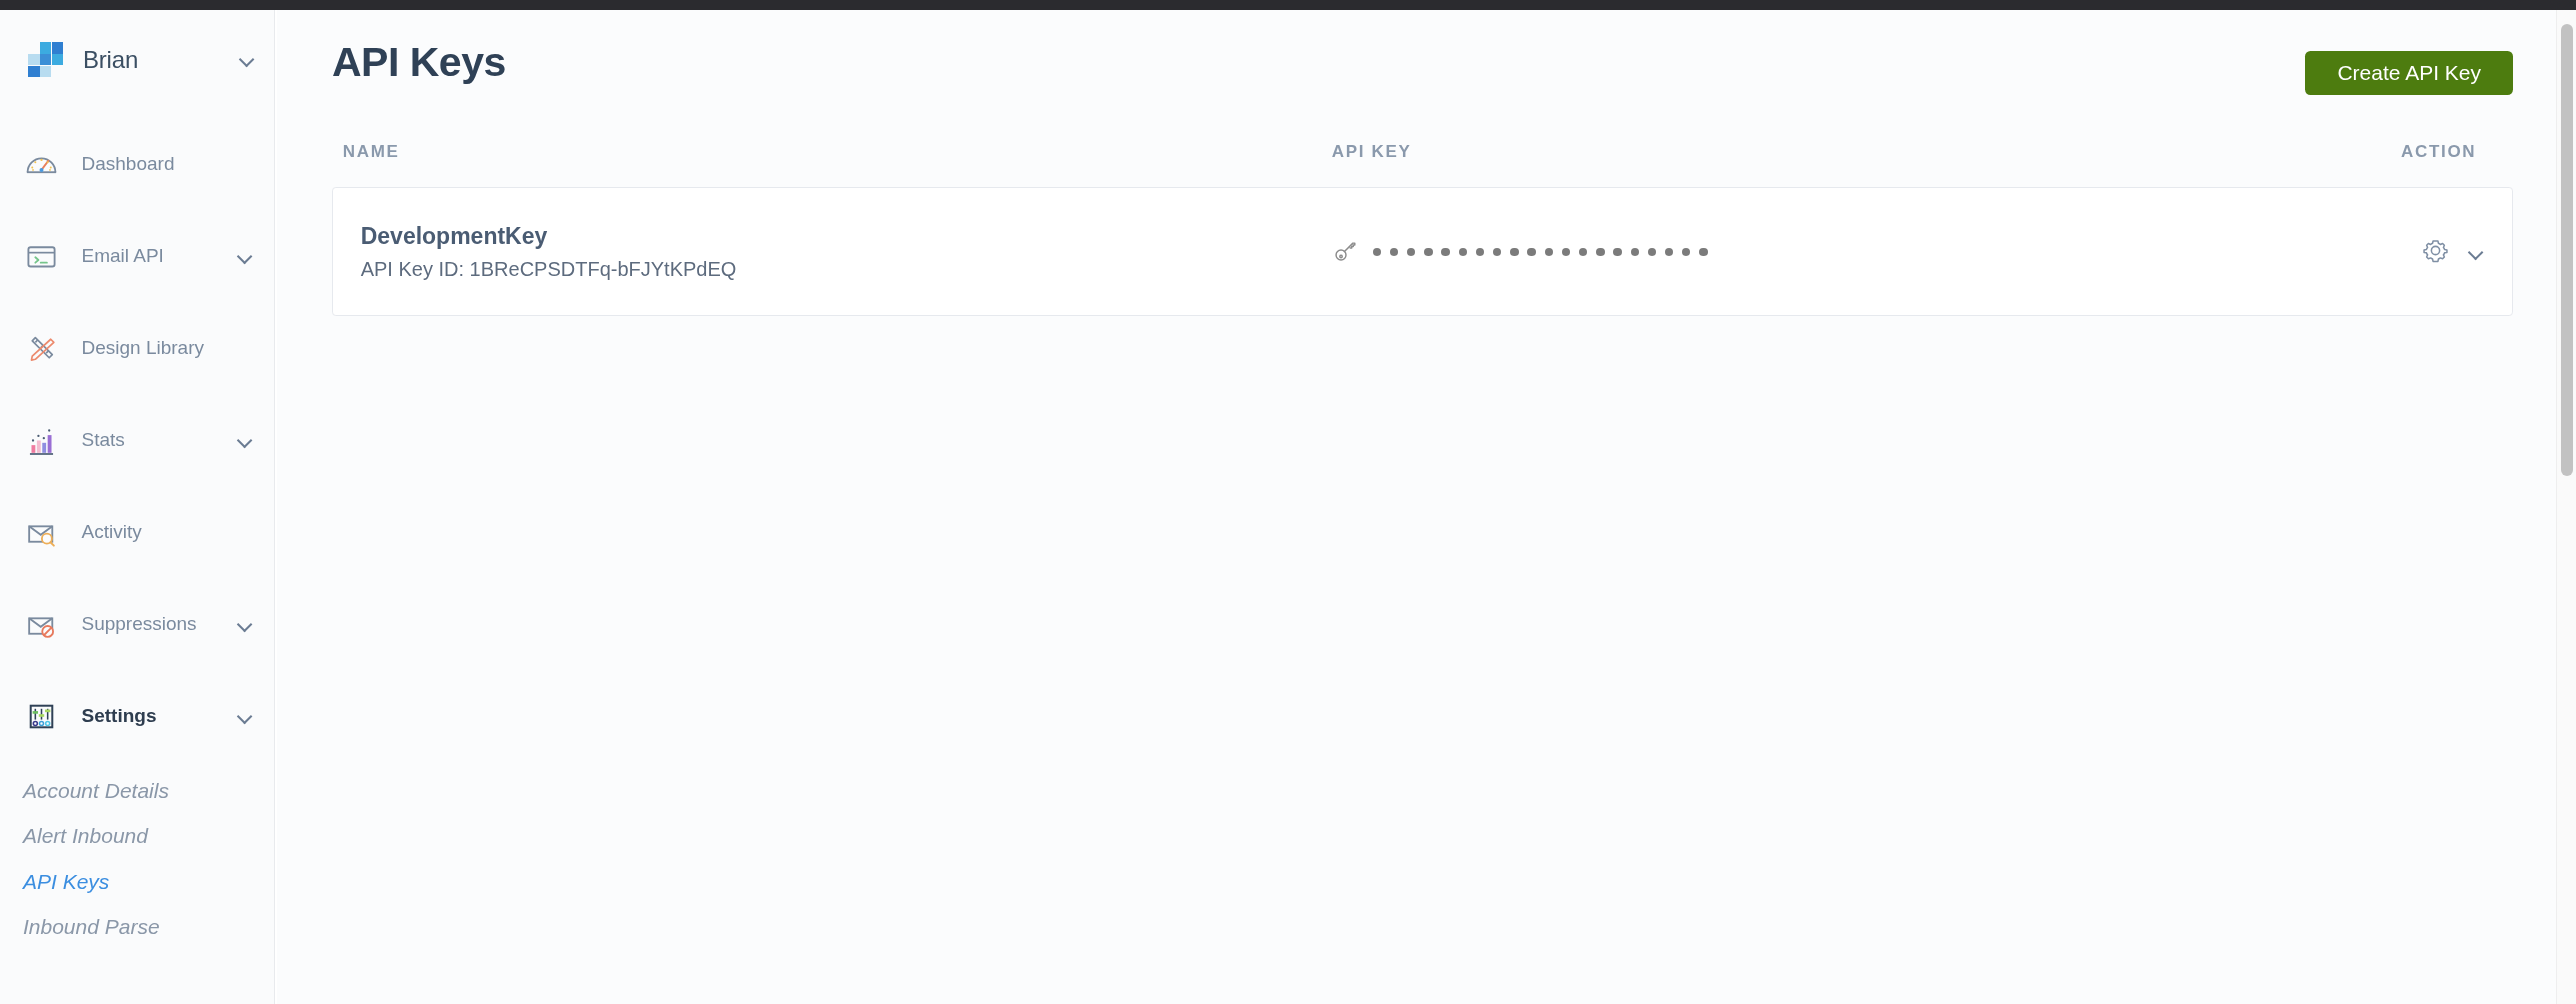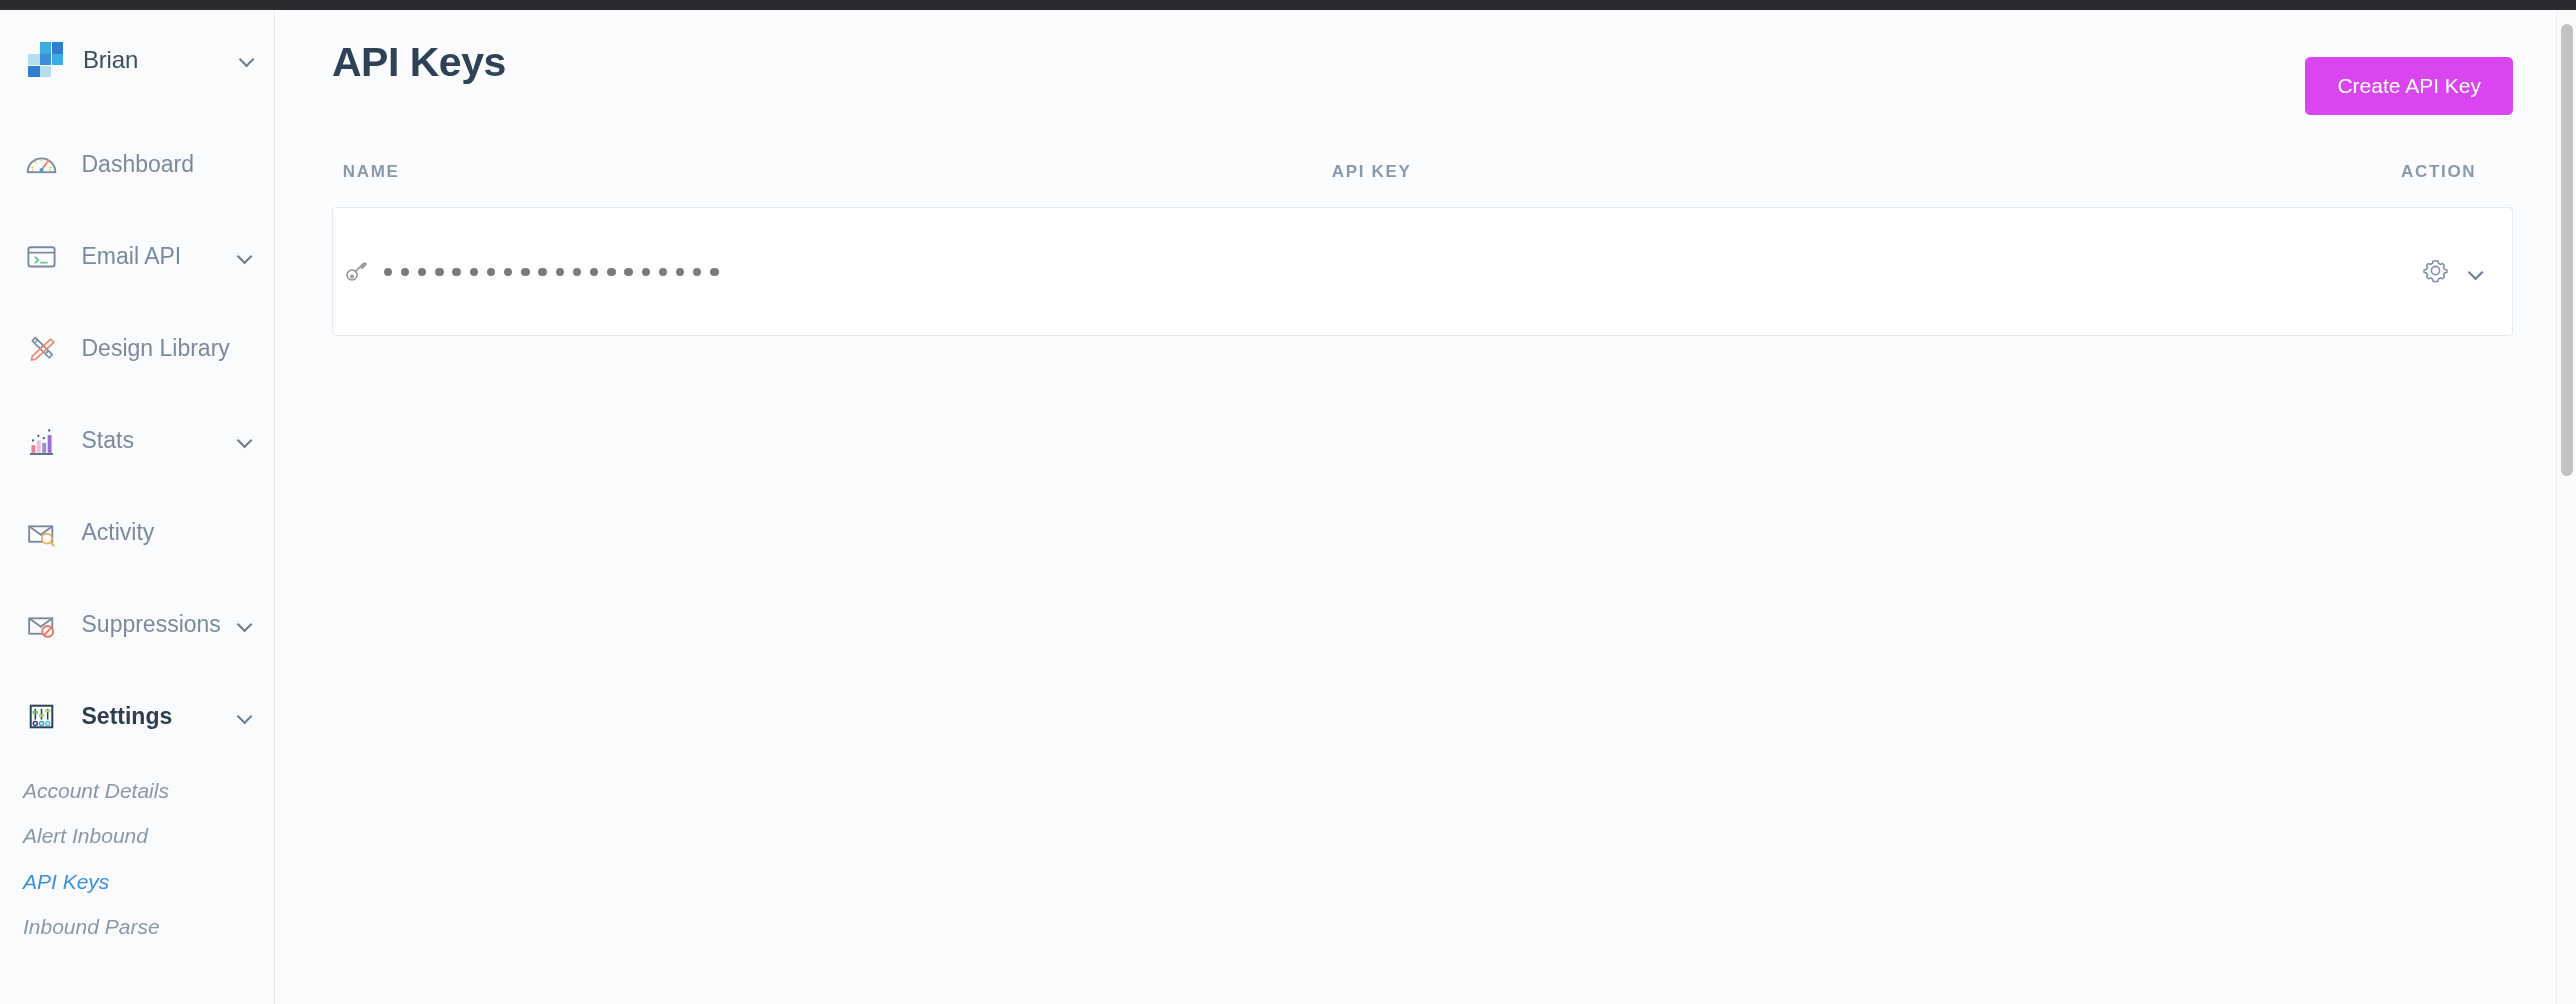--- a/index.html
+++ b/index.html
@@ -72,21 +72,21 @@
     display: flex; align-items: center;
     height: 92px; padding-left: 23px; padding-right: 20px;
     cursor: pointer;
   }
   .nav-ico {
     width: 37px; height: 37px; flex: 0 0 auto;
     display: flex; align-items: center; justify-content: center;
   }
   .nav-label {
     margin-left: 21.5px;
-    font-size: 23px; color: #7a8a9e; white-space: nowrap;
+    font-size: 19px; color: #7a8a9e; white-space: nowrap;
   }
   .nav-item.active .nav-label { color: #2e3d4f; font-weight: bold; }
   .nav-caret { margin-left: auto; }
 
   
   .subnav { padding-left: 23px; margin-top: 6.1px; font-style: italic; }
   .subnav-item {
     font-size: 21px; color: #8a97a8;
     padding: 10.7px 0; white-space: nowrap; cursor: pointer;
   }
@@ -102,24 +102,24 @@
 
   .main-head {
     display: flex; align-items: flex-start;
     padding: 29px 63px 0 55px;
   }
   .page-title {
     font-size: 41px; font-weight: bold; color: #2f4156;
     letter-spacing: -0.5px;
   }
   .create-btn {
-    margin-left: auto; margin-top: 18px;
-    background: #d946ef; color: #fff;
+    margin-left: auto; margin-top: 12px;
+    background: #4d7c0f; color: #fff;
     font-size: 21px;
-    padding: 17px 32px;
+    padding: 10px 32px;
     border: none; border-radius: 5.4px;
     cursor: pointer; white-space: nowrap;
     font-family: "Liberation Sans", sans-serif;
   }
 
   
   .table-wrap { padding: 0 63px 0 55px; margin-top: 40px; }
   .thead {
     display: flex; align-items: center;
     padding: 0 10.7px 0 10.7px;
@@ -333,20 +333,24 @@
     </div>
 
     <div class="table-wrap">
       <div class="thead">
         <div class="th th-name">NAME</div>
         <div class="th th-apikey">API KEY</div>
         <div class="th th-action">ACTION</div>
       </div>
 
       <div class="row-card">
+        <div class="cell-name">
+          <div class="key-name">DevelopmentKey</div>
+          <div class="key-id">API Key ID: 1BReCPSDTFq-bFJYtKPdEQ</div>
+        </div>
 
         <div class="cell-apikey">
           <span>
             <svg width="26" height="26" viewBox="0 0 34 34">
               <g fill="none" stroke="#8c8c8c" stroke-width="1.9" stroke-linejoin="round" stroke-linecap="round">
                 <circle cx="10.5" cy="23.5" r="6.5"></circle>
                 <circle cx="10.5" cy="25.5" r="1.6"></circle>
                 <path d="M15 19 L26 8 L28.5 8 L28.5 10.5 L26.5 10.5 L26.5 12.5 L24.5 12.5 L24.5 14.5 L22.5 14.5"></path>
               </g>
             </svg>

